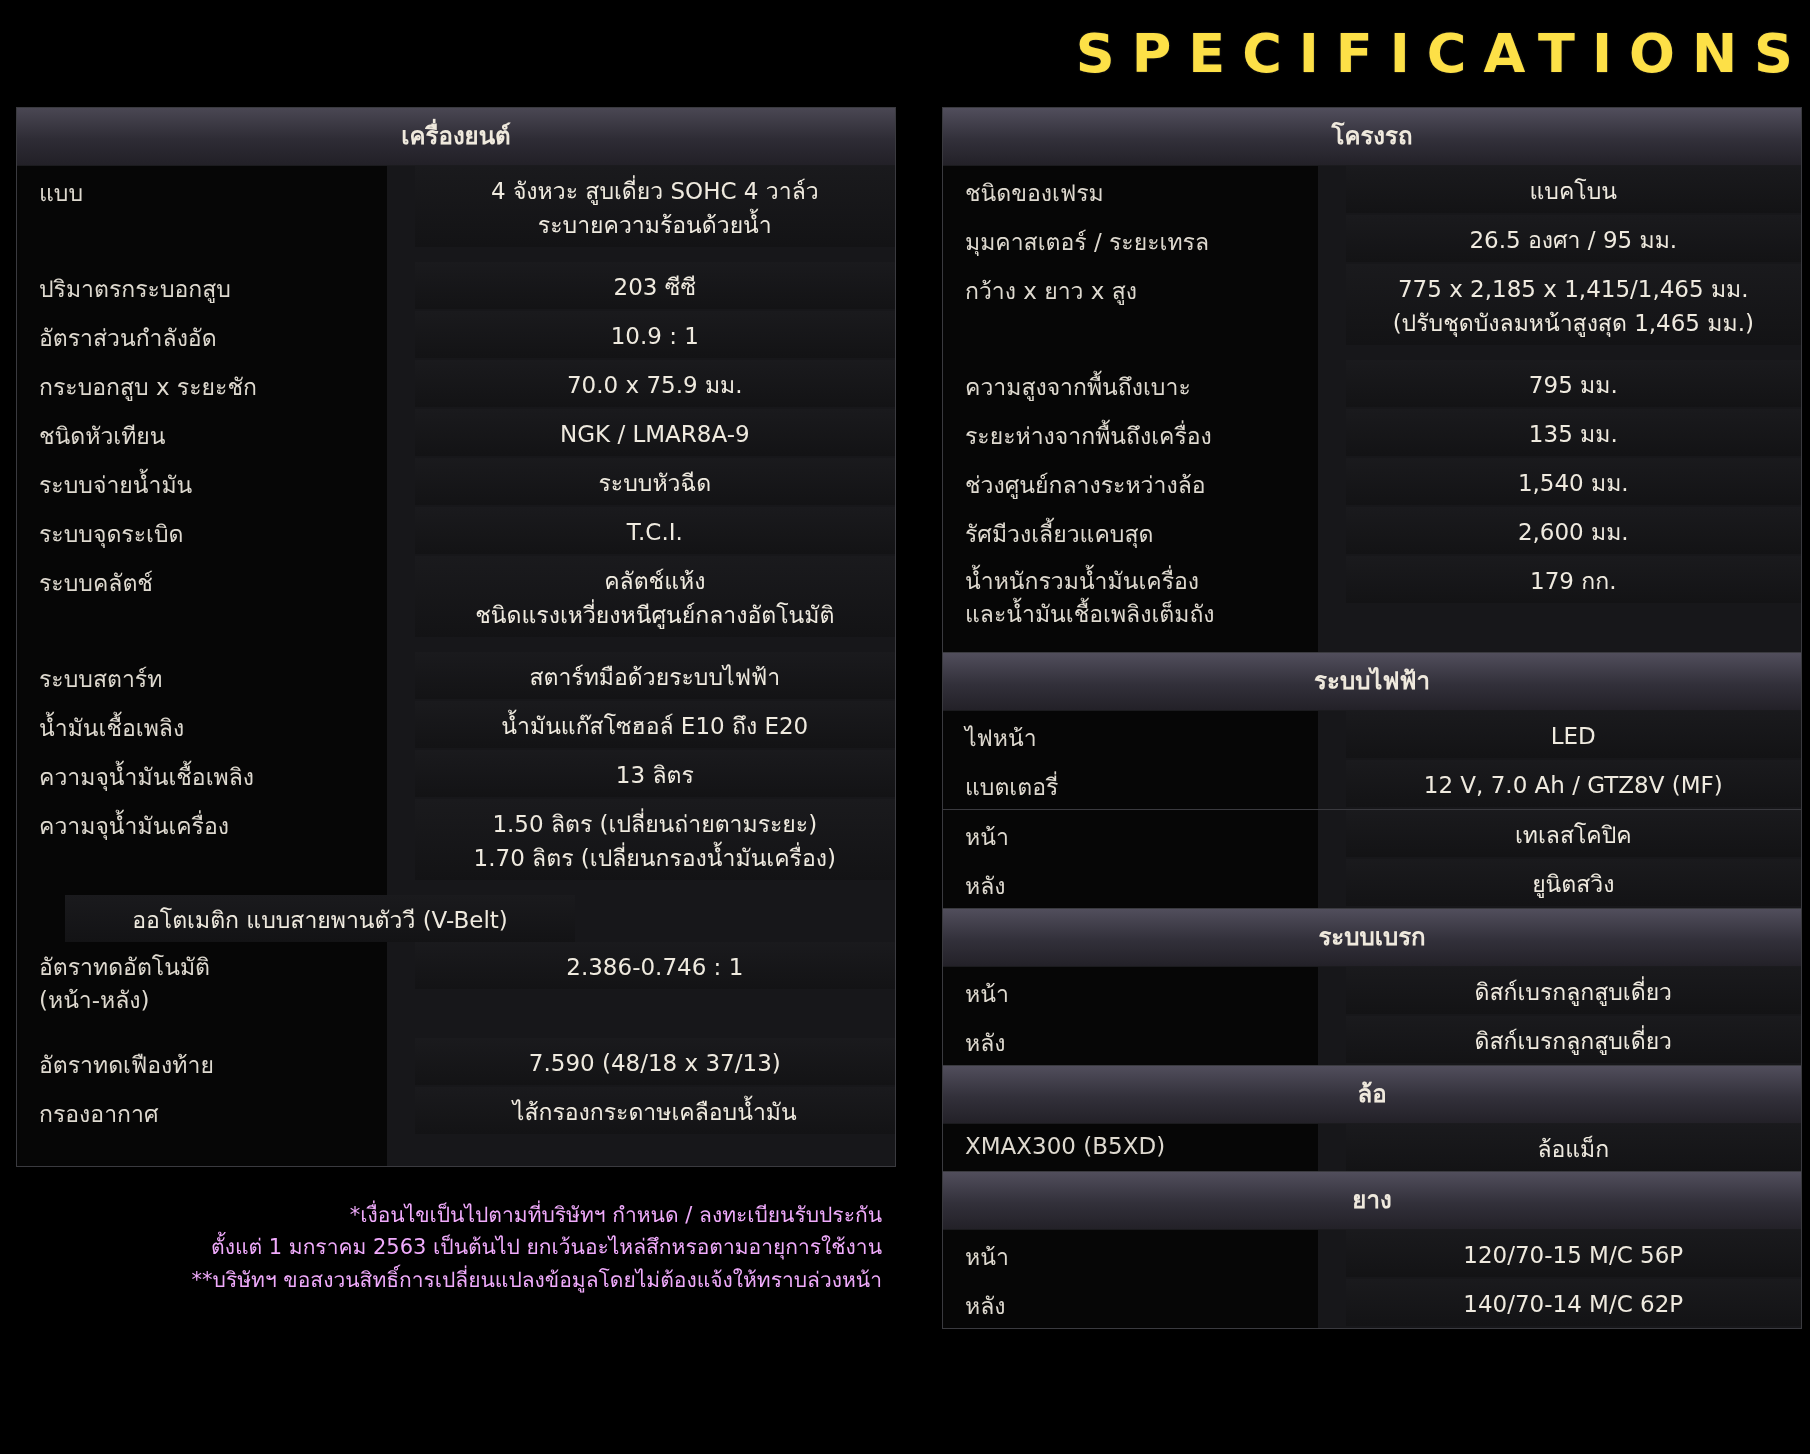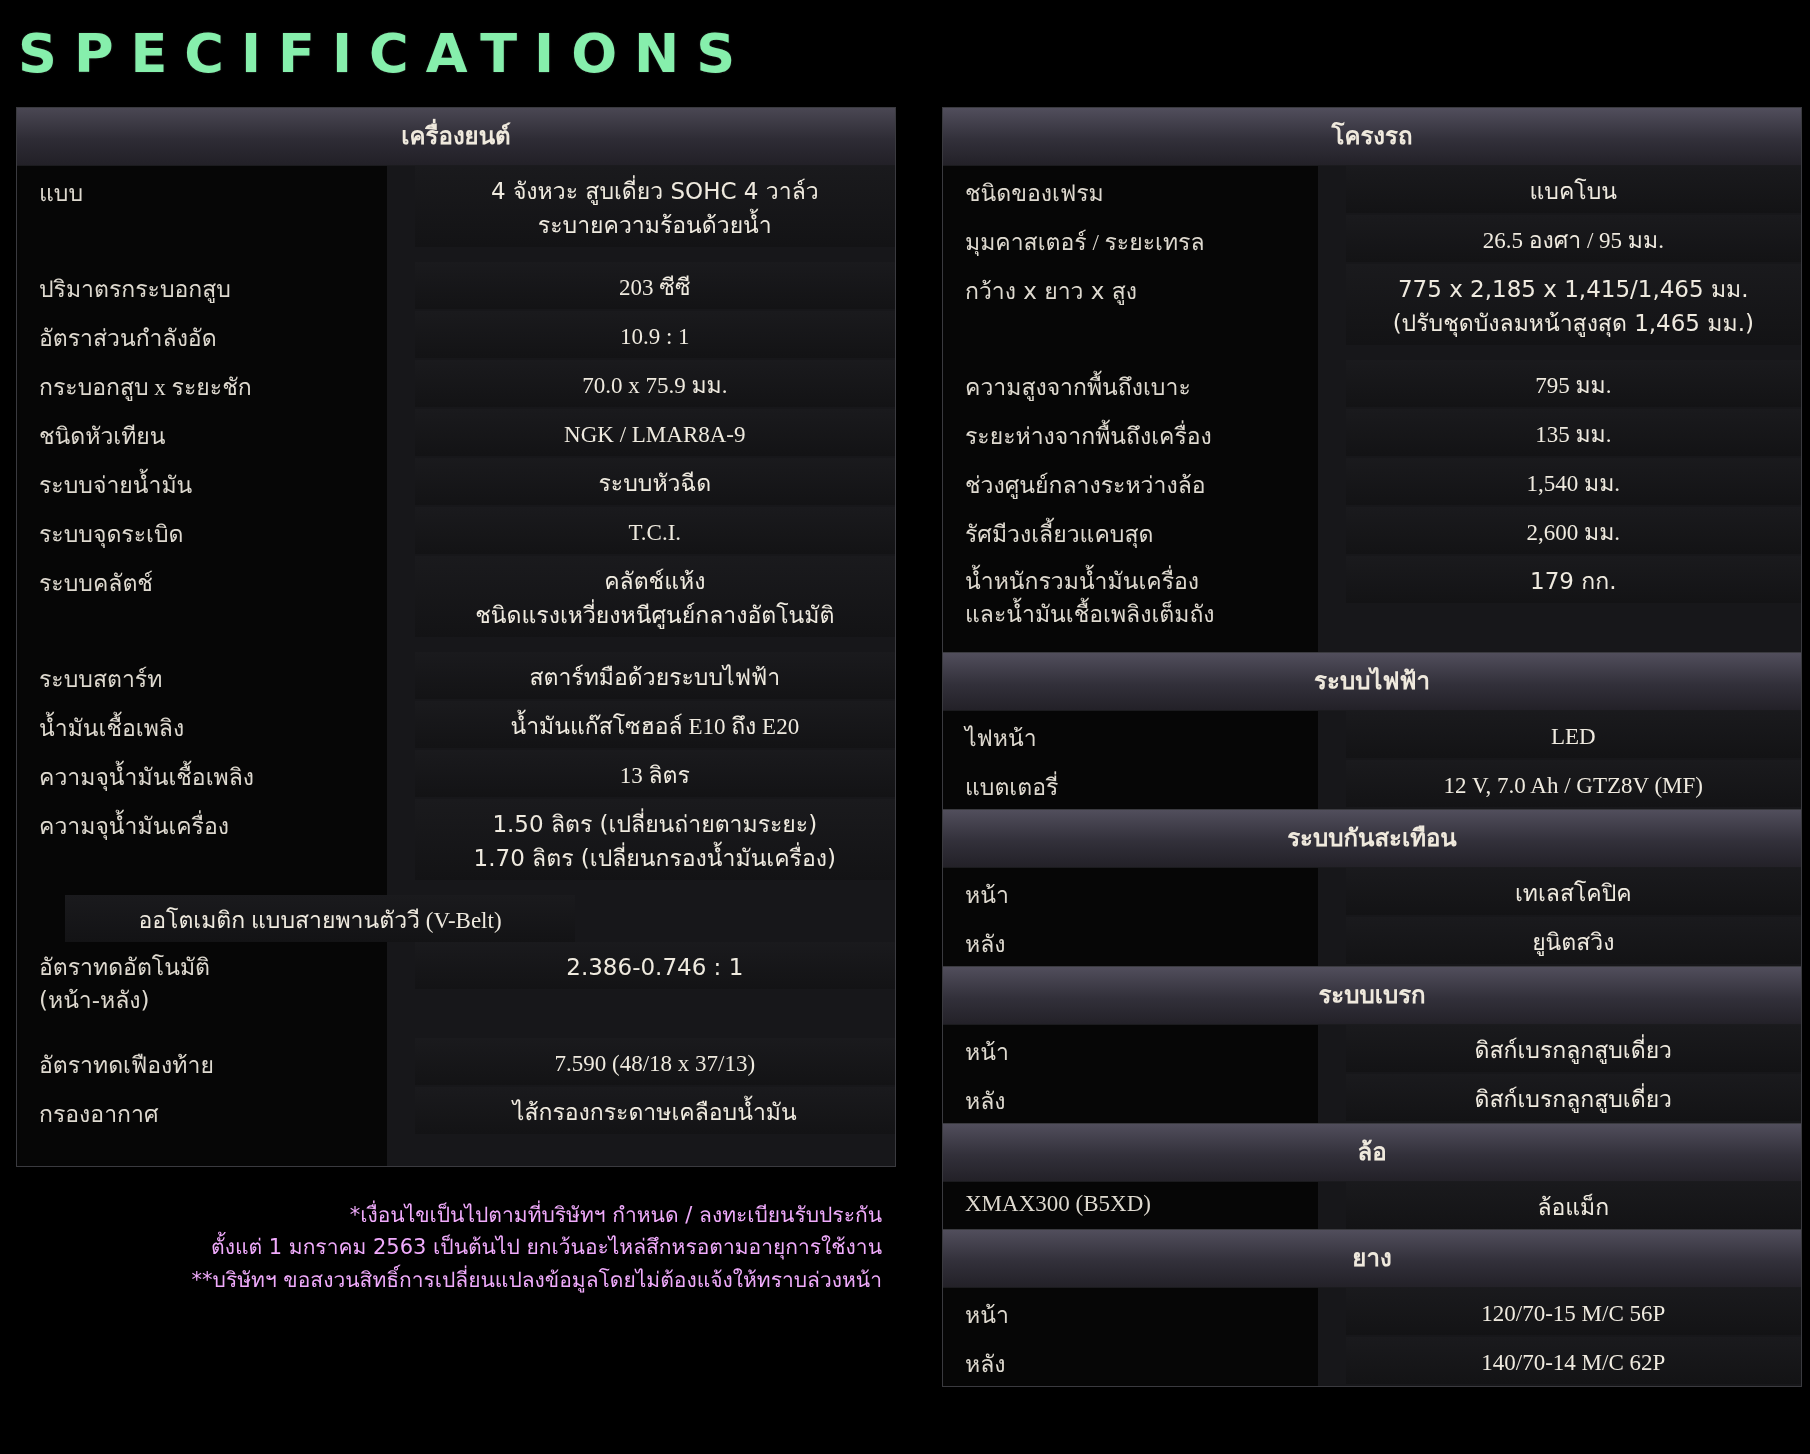--- a/index.html
+++ b/index.html
@@ -12,22 +12,22 @@
     overflow: hidden;
     font-family: "DejaVu Sans", "Liberation Sans", sans-serif;
   }
   #page {
     position: relative;
     width: 1810px;
     height: 1454px;
     background: #000;
   }
   .page-title {
-    text-align: left;
-    color: #86efac;
+    text-align: right;
+    color: #fde047;
     font-size: 54px;
     font-weight: bold;
     letter-spacing: 17px;
     padding-top: 22px;
     padding-left: 18px;
     text-shadow: 0 0 2px rgba(255,255,255,0.18);
   }
   .columns {
     display: flex;
     gap: 46px;
@@ -91,21 +91,21 @@
   .col-right .row .value {
     width: 483px;
     background: linear-gradient(180deg, #1a1a1d 0%, #131315 100%);
     text-align: center;
   }
   .col-right .rows {
     background:
       linear-gradient(90deg, #060606 0 375px, #17171a 375px 860px);
   }
   .row.tall { min-height: 96px; }
-  .row.short { min-height: 46px; font-family: Liberation Serif, serif; }
+  .row.short { min-height: 46px; }
   .row .label.wide-label { white-space: pre-line; line-height: 1.45; }
 
   .left-spacer { height: 30px; }
 
   .footnotes {
     margin-top: 32px;
     padding-right: 14px;
     color: #f0abfc;
     font-size: 21px;
     text-align: right;
@@ -256,21 +256,20 @@
             <div class="value">LED</div>
           </div>
           <div class="row short">
             <div class="label">แบตเตอรี่</div>
             <div class="value">12 V, 7.0 Ah / GTZ8V (MF)</div>
           </div>
         </div>
       </div>
 
       <div class="panel">
-        <div class="sec-header right-head">ระบบกันสะเทือน</div>
         <div class="rows">
           <div class="row short">
             <div class="label">หน้า</div>
             <div class="value">เทเลสโคปิค</div>
           </div>
           <div class="row short">
             <div class="label">หลัง</div>
             <div class="value">ยูนิตสวิง</div>
           </div>
         </div>

